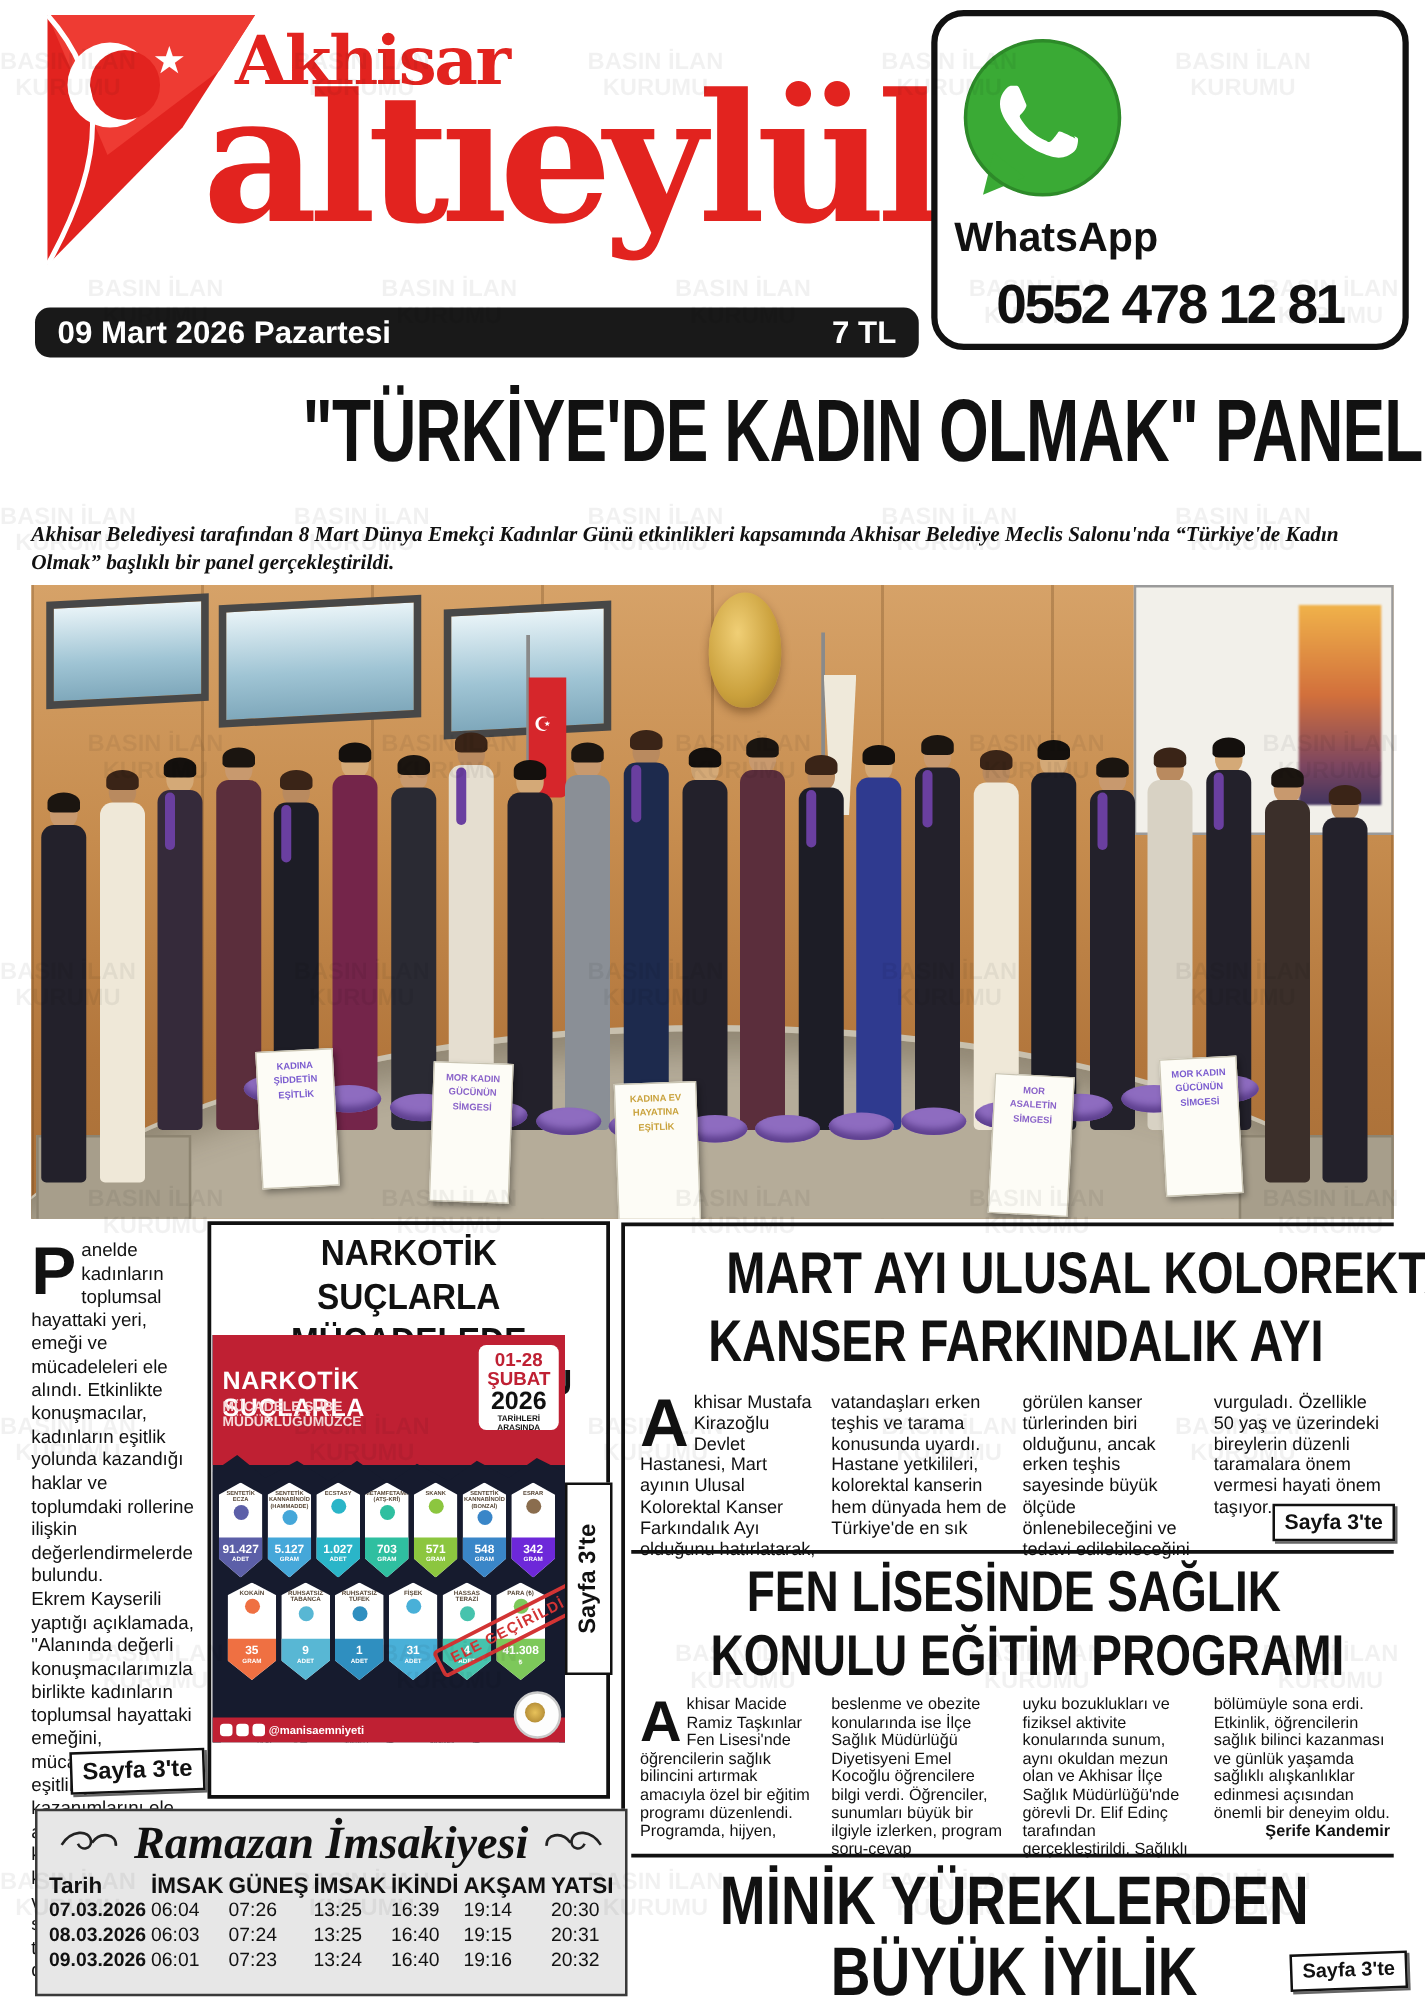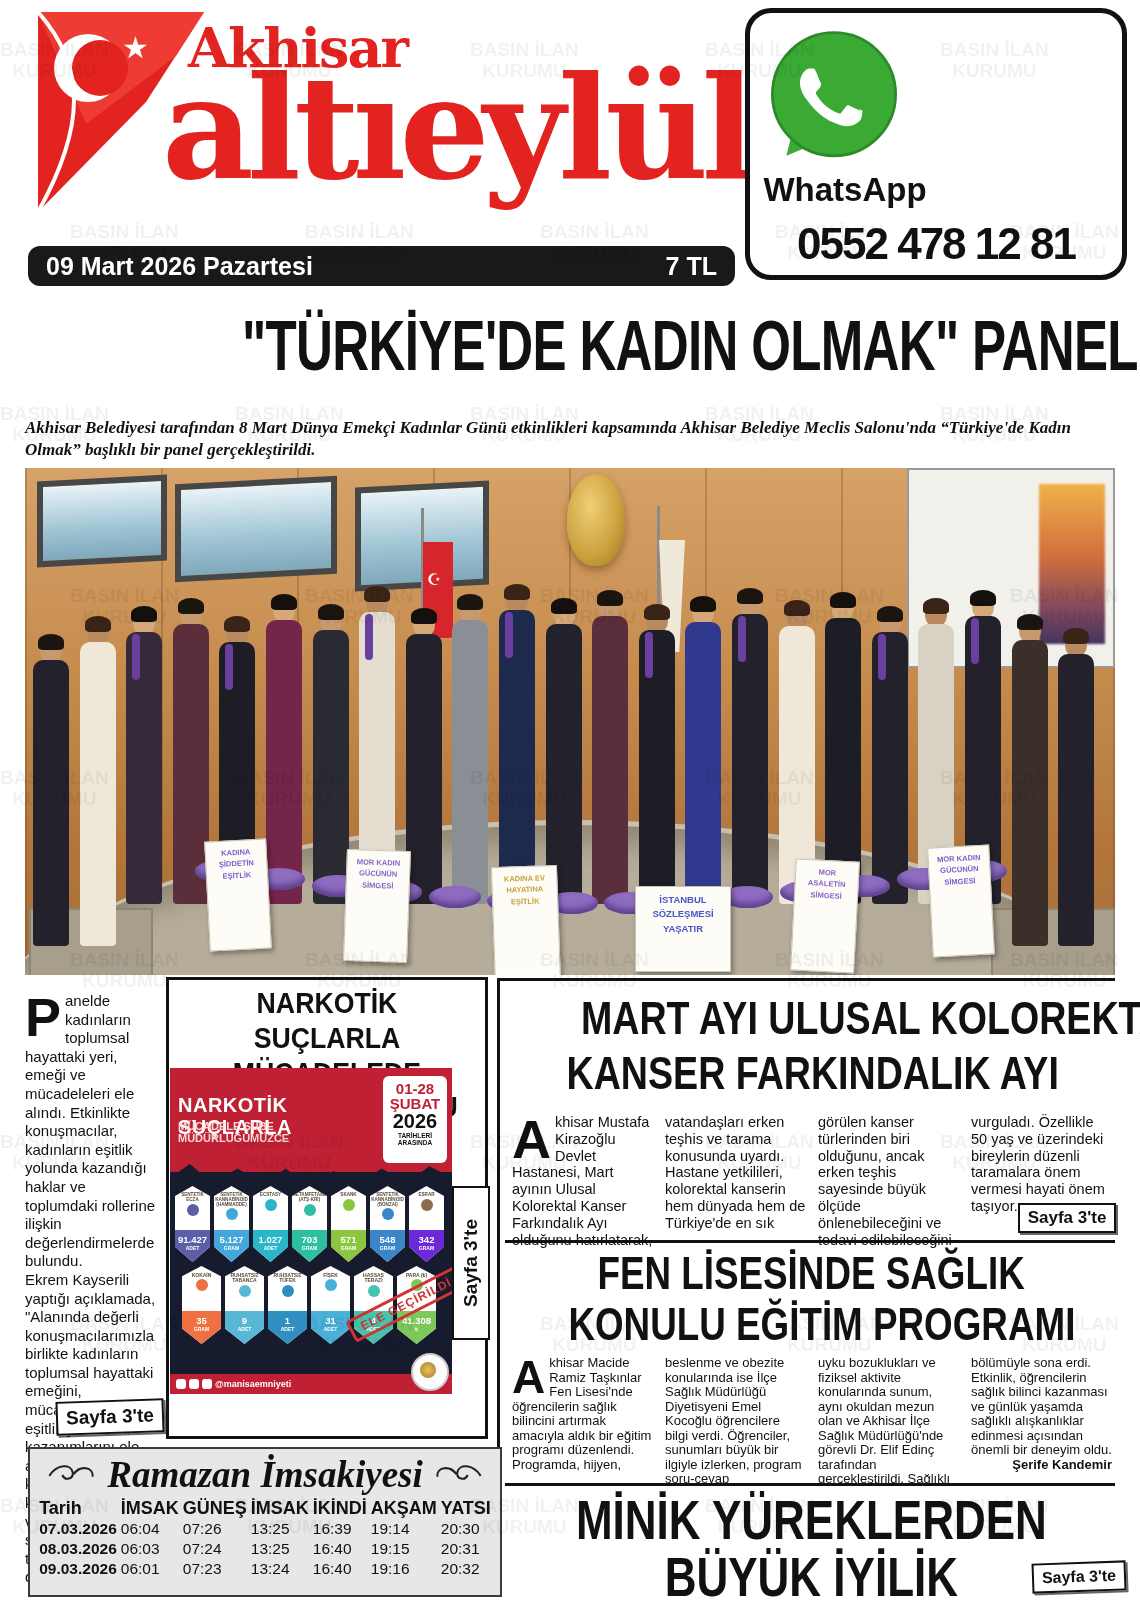--- a/index.html
+++ b/index.html
@@ -73,21 +73,21 @@
              display:flex;align-items:center;justify-content:center;box-shadow:2px 2px 0 rgba(0,0,0,.6);}
   
   #nark-box{left:166px;top:977px;width:322px;height:462px;border:3px solid #111;box-sizing:border-box;background:#fff;}
   #nark-hl{position:absolute;left:0;top:6px;width:100%;text-align:center;}
   #nark-hl span{display:inline-block;font-size:29px;font-weight:900;line-height:1.2;transform:scaleX(0.92);}
   #poster{position:absolute;left:4px;top:128px;width:282px;height:326px;background:#161b2e;overflow:hidden;}
   #poster-red{position:absolute;left:0;top:0;width:100%;height:104px;background:#bf2033;}
   #poster-title{position:absolute;left:8px;top:26px;width:200px;color:#fff;font-weight:900;font-size:20px;
                 letter-spacing:.5px;line-height:1.1;}
   #poster-sub{position:absolute;left:8px;top:52px;width:205px;color:#f6d9d9;font-weight:800;font-size:11px;}
-  #poster-date{position:absolute;right:5px;top:8px;width:64px;height:87px;background:#fff;border-radius:6px;
+  #poster-date{position:absolute;right:5px;top:8px;width:64px;height:68px;background:#fff;border-radius:6px;
                text-align:center;line-height:1.0;padding-top:5px;box-sizing:border-box;}
   #poster-date .r{color:#bf2033;font-weight:900;font-size:15px;}
   #poster-date .y{color:#111;font-weight:900;font-size:20px;}
   #poster-date .n{color:#111;font-weight:800;font-size:6.5px;margin-top:2px;}
   #poster-navy{position:absolute;left:0;top:96px;width:100%;height:230px;background:#161b2e;
      clip-path:polygon(0 6%,7% 0,15% 8%,24% 2%,33% 9%,41% 2%,50% 10%,58% 3%,67% 9%,75% 2%,84% 8%,92% 1%,100% 6%,100% 100%,0 100%);}
   .badge{position:absolute;background:#fff;clip-path:polygon(50% 0,100% 13%,100% 80%,50% 100%,0 80%,0 13%);
          text-align:center;}
   .badge .lb{font-size:5px;font-weight:800;color:#5a4a3a;line-height:1.05;padding-top:7px;}
   .badge .dot{width:12px;height:12px;border-radius:50%;margin:1px auto;}
@@ -353,21 +353,20 @@
         <div class="garland" style="left: 696.154px; top: 418.335px;"></div>
         <div class="garland" style="left: 754.615px; top: 413.22px;"></div>
         <div class="garland" style="left: 813.077px; top: 406.871px;"></div>
         <div class="garland" style="left: 871.538px; top: 399.658px;"></div>
         <div class="garland" style="left: 930px; top: 392px;"></div>
       </div>
     <div id="placard-layer" style="position:absolute;inset:0;">
         <div class="placard" style="left: 182px; top: 372px; width: 62px; height: 110px; transform: rotate(-3deg); color: rgb(123, 92, 207); font-size: 7.5px; line-height: 1.5;">KADINA ŞİDDETİN EŞİTLİK</div>
         <div class="placard" style="left: 320px; top: 382px; width: 64px; height: 112px; transform: rotate(2deg); color: rgb(138, 99, 201); font-size: 7.5px; line-height: 1.5;">MOR KADIN GÜCÜNÜN SİMGESİ</div>
         <div class="placard" style="left: 468px; top: 398px; width: 66px; height: 118px; transform: rotate(-2deg); color: rgb(201, 162, 60); font-size: 7.5px; line-height: 1.5;">KADINA EV HAYATINA EŞİTLİK</div>
-        <div class="placard" style="left: 610px; top: 418px; width: 96px; height: 86px; transform: rotate(0deg); color: rgb(74, 85, 201); font-size: 9.5px; line-height: 1.5;">İSTANBUL SÖZLEŞMESİ YAŞATIR</div>
         <div class="placard" style="left: 768px; top: 392px; width: 64px; height: 112px; transform: rotate(3deg); color: rgb(138, 99, 201); font-size: 7.5px; line-height: 1.5;">MOR ASALETİN SİMGESİ</div>
         <div class="placard" style="left: 905px; top: 378px; width: 62px; height: 110px; transform: rotate(-3deg); color: rgb(123, 92, 207); font-size: 7.5px; line-height: 1.5;">MOR KADIN GÜCÜNÜN SİMGESİ</div>
       </div>
   </div>
 
   <div class="rule" style="left:500px;top:978px;width:615px;height:3px;"></div>
   <div class="rule" style="left:497px;top:978px;width:3px;height:502px;"></div>
   <div class="rule" style="left:505px;top:1240px;width:610px;height:3px;"></div>
   <div class="rule" style="left:505px;top:1483px;width:610px;height:3px;"></div>
 
@@ -556,21 +555,21 @@
     <div class="c">görülen kanser türlerinden biri olduğunu, ancak erken teşhis sayesinde büyük ölçüde önlenebileceğini ve tedavi edilebileceğini</div>
     <div class="c">vurguladı. Özellikle 50 yaş ve üzerindeki bireylerin düzenli taramalara önem vermesi hayati önem taşıyor.</div>
   </div>
   <div class="sayfa-box" style="left:1018px;top:1203px;width:94px;height:26px;font-size:17px;">Sayfa 3'te</div>
 
   <div class="hl2" style="left:505px;top:1248px;width:612px;line-height:1.1;">
     <span style="font-size:46px;">FEN LİSESİNDE SAĞLIK</span><br>
     <span style="font-size:46px;">KONULU EĞİTİM PROGRAMI</span>
   </div>
   <div class="cols" style="left:512px;top:1356px;width:600px;font-size:13px;line-height:1.12;">
-    <div class="c"><span class="dropcap" style="font-size:46px;">A</span><span>khisar Macide Ramiz Taşkınlar Fen Lisesi'nde öğrencilerin sağlık bilincini artırmak amacıyla aldık bir eğitim programı düzenlendi. Programda, hijyen,</span></div>
+    <div class="c"><span class="dropcap" style="font-size:46px;">A</span><span>khisar Macide Ramiz Taşkınlar Fen Lisesi'nde öğrencilerin sağlık bilincini artırmak amacıyla özel bir eğitim programı düzenlendi. Programda, hijyen,</span></div>
     <div class="c">beslenme ve obezite konularında ise İlçe Sağlık Müdürlüğü Diyetisyeni Emel Kocoğlu öğrencilere bilgi verdi. Öğrenciler, sunumları büyük bir ilgiyle izlerken, program soru-cevap</div>
     <div class="c">uyku bozuklukları ve fiziksel aktivite konularında sunum, aynı okuldan mezun olan ve Akhisar İlçe Sağlık Müdürlüğü'nde görevli Dr. Elif Edinç tarafından gerçekleştirildi. Sağlıklı</div>
     <div class="c"><span>bölümüyle sona erdi. Etkinlik, öğrencilerin sağlık bilinci kazanması ve günlük yaşamda sağlıklı alışkanlıklar edinmesi açısından önemli bir deneyim oldu.</span><br><b style="display:block;text-align:right;">Şerife Kandemir</b></div>
   </div>
 
   <div class="hl2" style="left:505px;top:1492px;width:612px;line-height:1.04;">
     <span style="font-size:55px;">MİNİK YÜREKLERDEN</span><br>
     <span style="font-size:55px;">BÜYÜK İYİLİK</span>
   </div>
   <div class="sayfa-box" style="left:1032px;top:1562px;width:90px;height:26px;font-size:16px;transform:rotate(-2deg);">Sayfa 3'te</div>

